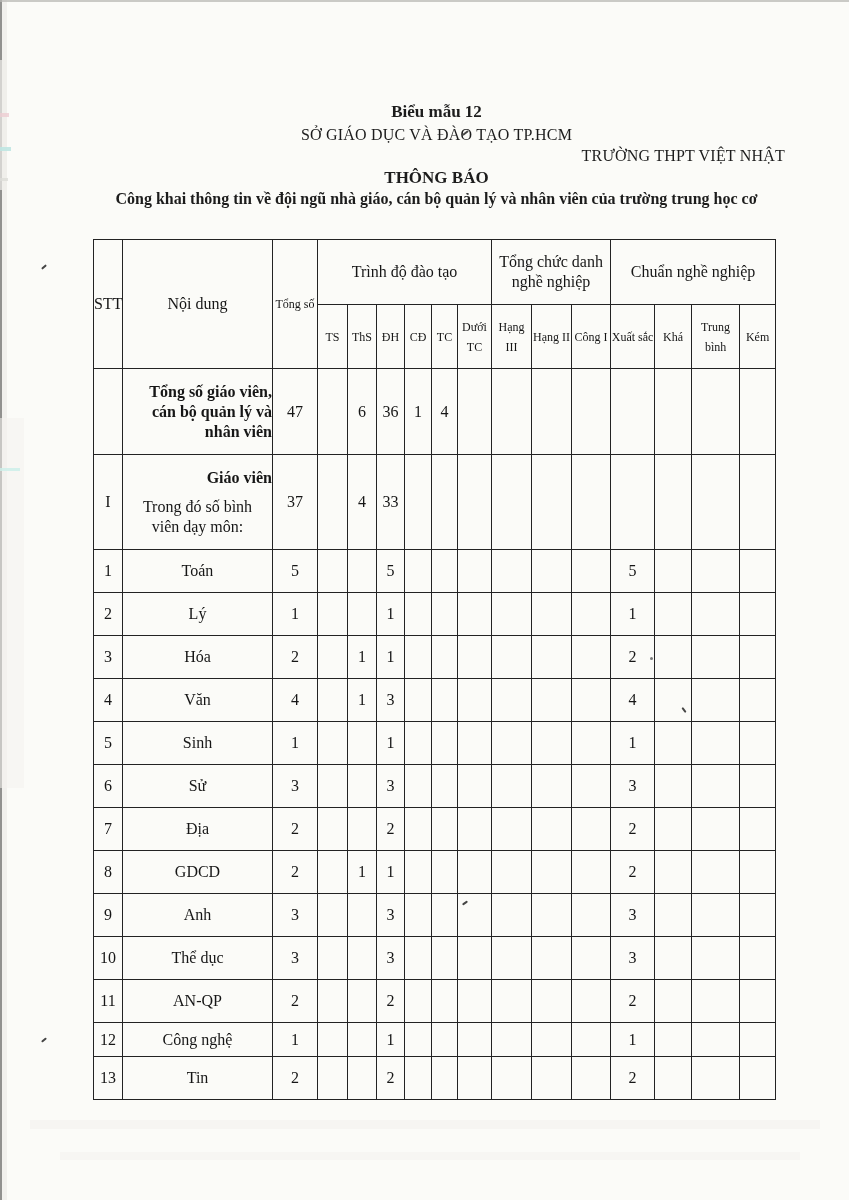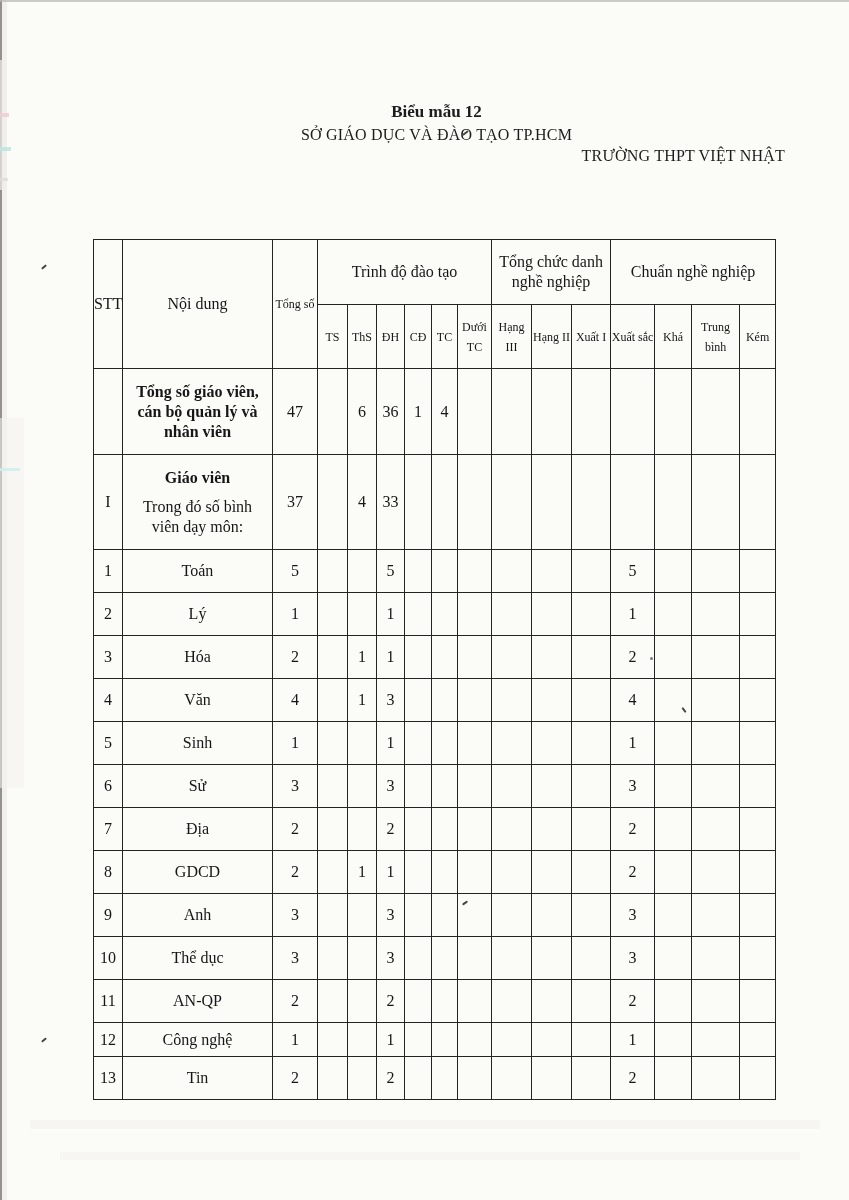--- a/index.html
+++ b/index.html
@@ -29,40 +29,42 @@
     font-weight:normal;vertical-align:middle;text-align:center;
   }
   tr.hrow1{height:65px;} tr.hrow2{height:64px;margin-top:8px;}
   th.th-group{font-size:16px;line-height:20px;}
   th.th-stt{vertical-align:bottom;text-align:left;padding:0 0 9px 1px;font-size:16px;}
   th.th-noidung{font-size:16px;}
   th.th-sub{font-size:12px;line-height:20px;}
   td.c-stt{text-align:center;font-size:16px;}
   td.c-name{text-align:left;padding:2px 2px 2px 4px;line-height:20px;}
   td.c-num{text-align:center;}
-  .bold{font-weight:bold;}
+  .bold{font-weight:bold;text-align:right;}
   .gap-below{margin-bottom:9px;}
   
   .artifacts{position:absolute;inset:0;pointer-events:none;}
   .edge-left{position:absolute;left:0;top:0;width:2px;height:1200px;background:#6e6e6c;opacity:.75;}
   .edge-left2{position:absolute;left:2px;top:0;width:5px;height:1200px;background:#efeeea;opacity:.8;}
   .edge-top{position:absolute;left:0;top:0;width:849px;height:2px;background:#b9b9b5;opacity:.75;}
   .smudge{position:absolute;}
   .pen-mark{position:absolute;background:#454545;border-radius:1px;}
   .pen-dot{position:absolute;width:3px;height:3px;border-radius:50%;background:#7a7a7a;}
 </style>
 </head>
 <body>
 
 <div class="page">
 
   <div class="doc-header">
     <div class="form-label">Biểu mẫu 12</div>
     <div class="org-line1">SỞ GIÁO DỤC VÀ ĐÀO TẠO TP.HCM</div>
     <div class="org-line2">TRƯỜNG THPT VIỆT NHẬT</div>
+    <div class="notice-title">THÔNG BÁO</div>
+    <div class="subtitle">Công khai thông tin về đội ngũ nhà giáo, cán bộ quản lý và nhân viên của trường trung học cơ</div>
   </div>
 
   <table class="stat">
     <colgroup>
       <col style="width:29px">
         <col style="width:150px">
         <col style="width:45px">
       <col style="width:30px">
         <col style="width:29px">
         <col style="width:28px">
@@ -88,21 +90,21 @@
       </tr>
       <tr class="hrow2">
         <th class="th-sub">TS</th>
         <th class="th-sub">ThS</th>
         <th class="th-sub">ĐH</th>
         <th class="th-sub">CĐ</th>
         <th class="th-sub">TC</th>
         <th class="th-sub">Dưới TC</th>
         <th class="th-sub">Hạng III</th>
         <th class="th-sub">Hạng II</th>
-        <th class="th-sub">Xuất I</th>
+        <th class="th-sub">Công I</th>
         <th class="th-sub">Xuất sắc</th>
         <th class="th-sub">Khá</th>
         <th class="th-sub">Trung bình</th>
         <th class="th-sub">Kém</th>
       </tr>
     </thead>
     <tbody>
         <tr style="height: 86px;">
           <td class="c-stt"></td>
           <td class="c-name">

